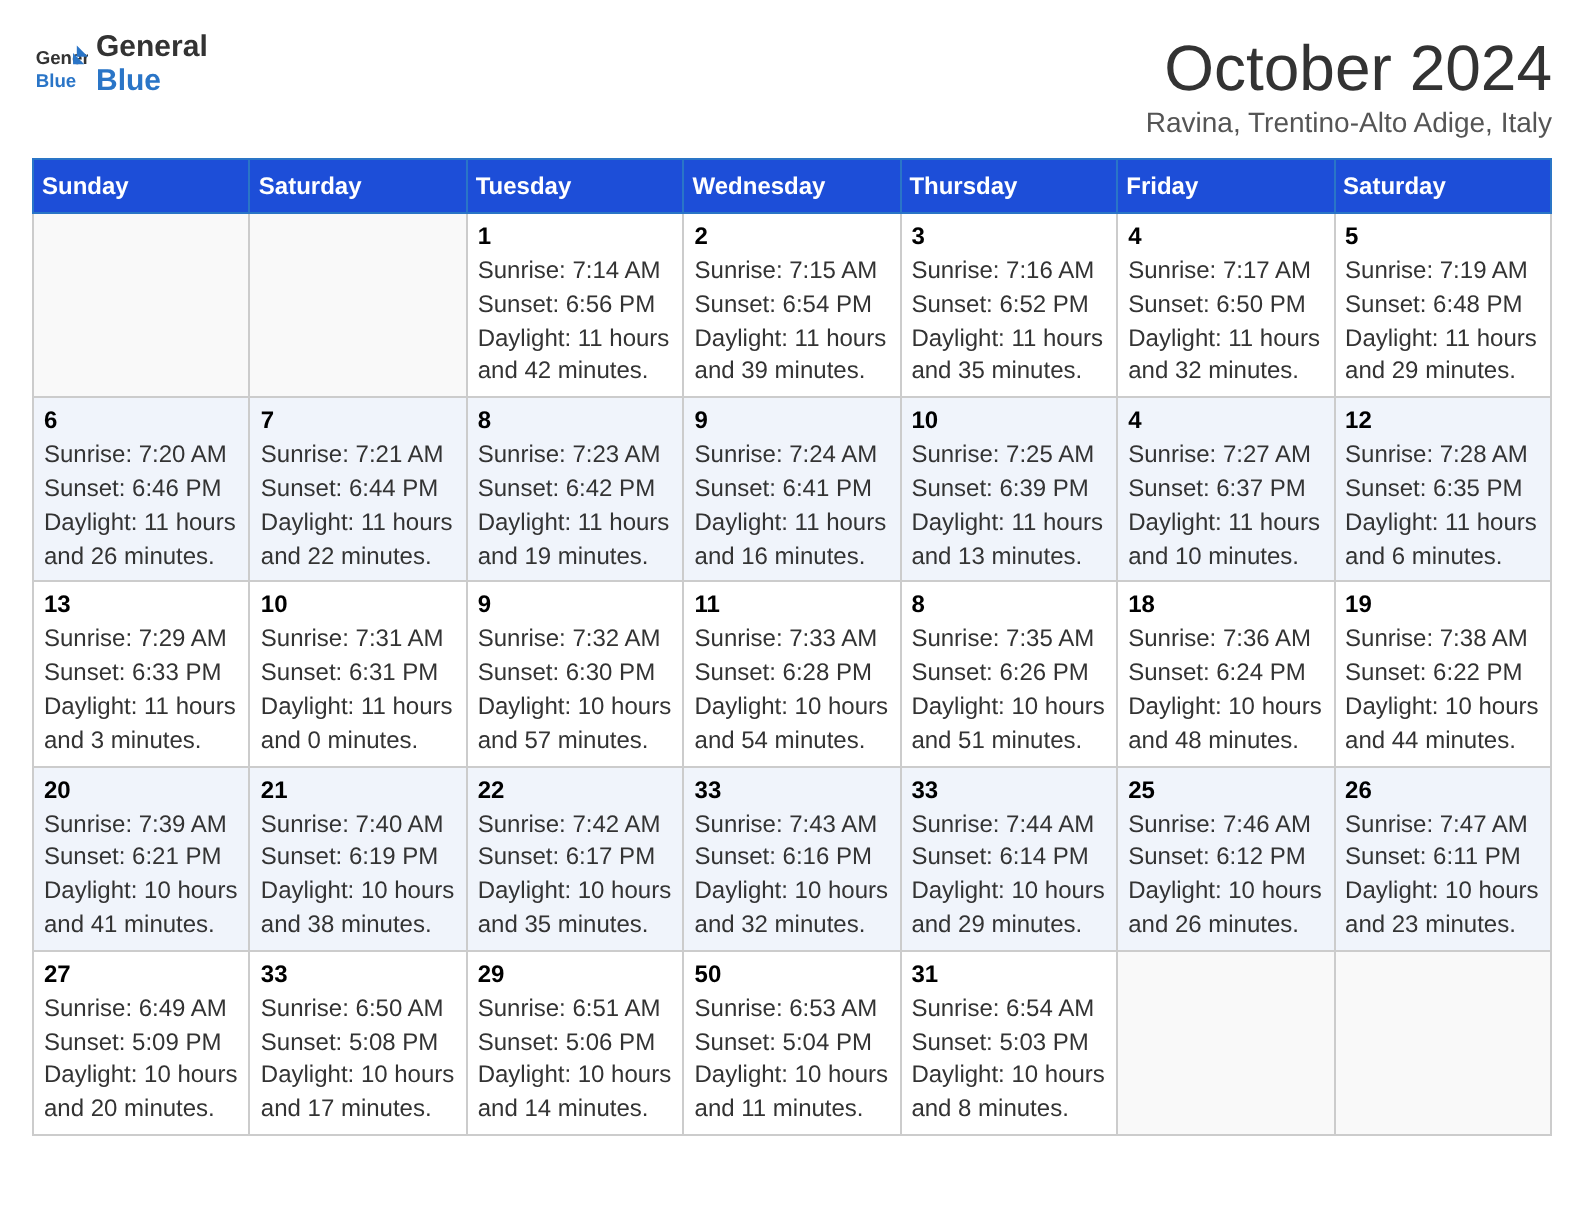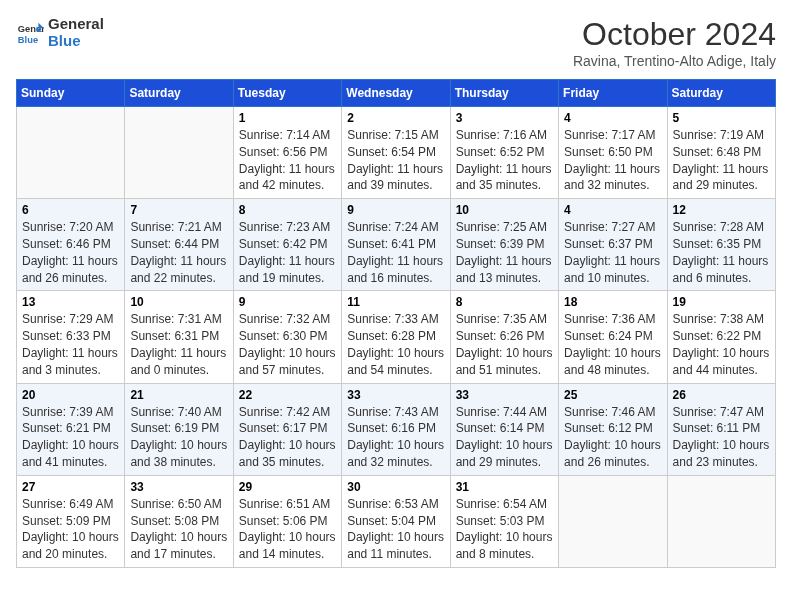--- a/index.html
+++ b/index.html
@@ -237,21 +237,21 @@
         </td>
         <td>
           <span class="day-number">33</span>
           <div class="day-info">Sunrise: 6:50 AM<br>Sunset: 5:08 PM<br>Daylight: 10 hours and 17 minutes.</div>
         </td>
         <td>
           <span class="day-number">29</span>
           <div class="day-info">Sunrise: 6:51 AM<br>Sunset: 5:06 PM<br>Daylight: 10 hours and 14 minutes.</div>
         </td>
         <td>
-          <span class="day-number">30</span>
+          <span class="day-number">50</span>
           <div class="day-info">Sunrise: 6:53 AM<br>Sunset: 5:04 PM<br>Daylight: 10 hours and 11 minutes.</div>
         </td>
         <td>
           <span class="day-number">31</span>
           <div class="day-info">Sunrise: 6:54 AM<br>Sunset: 5:03 PM<br>Daylight: 10 hours and 8 minutes.</div>
         </td>
         <td class="empty-cell"></td>
         <td class="empty-cell"></td>
       </tr>
     </tbody>

